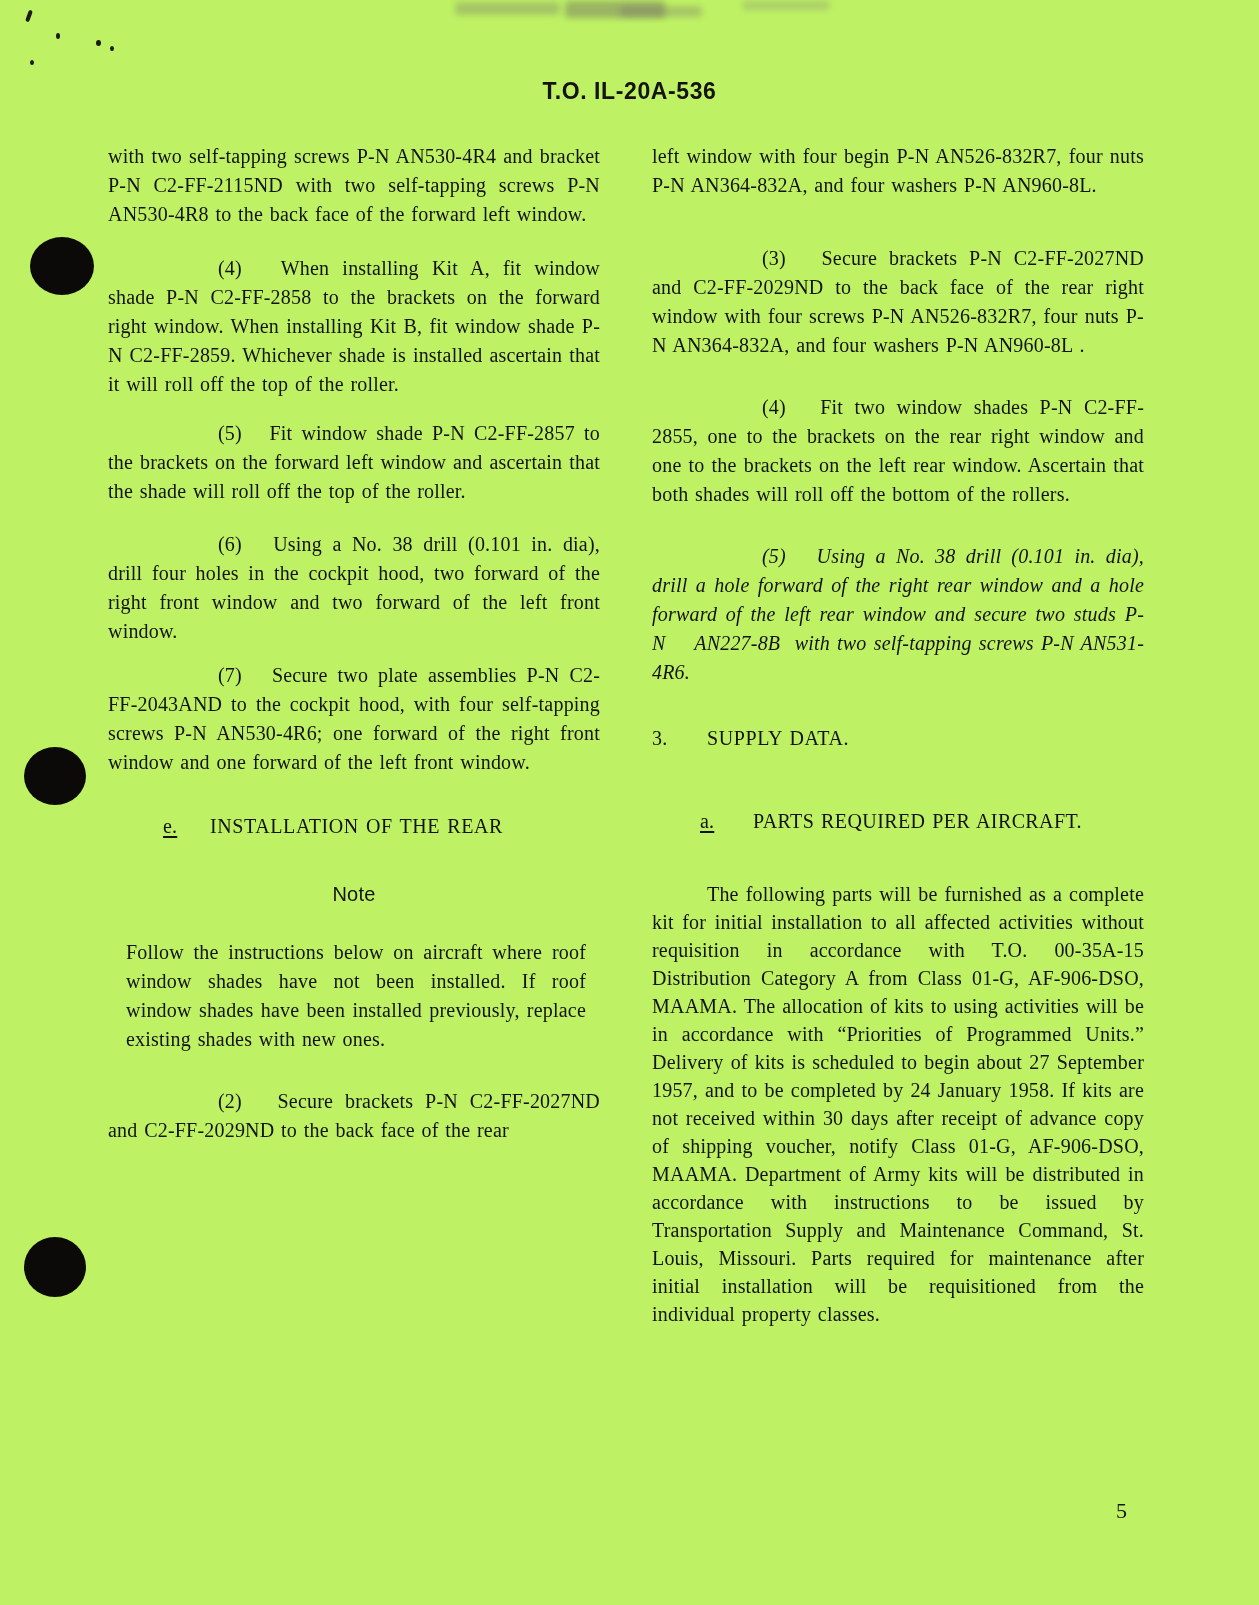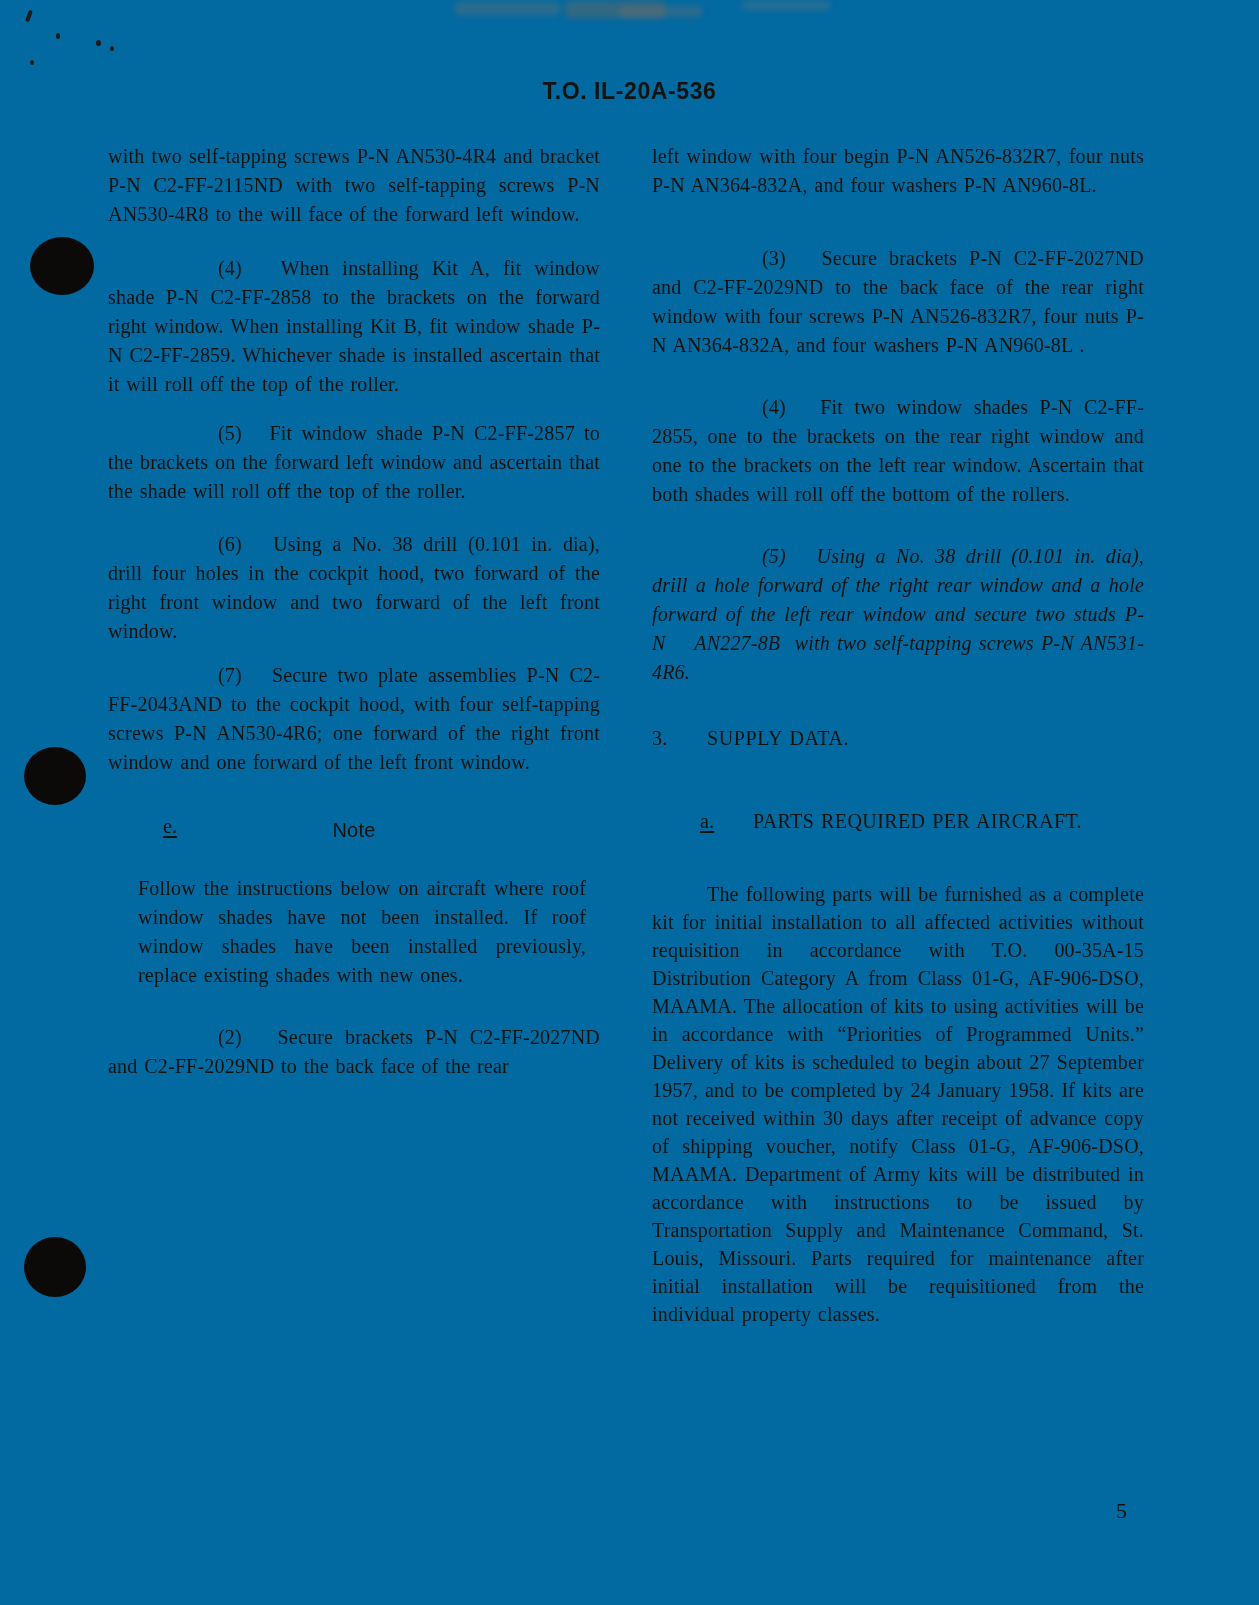--- a/index.html
+++ b/index.html
@@ -2,21 +2,21 @@
 <html><head>
 <meta charset="utf-8">
 <style>
   * { margin: 0; padding: 0; box-sizing: border-box; }
   html, body { background: #6b6b6b; }
   .page {
     position: relative;
     width: 1259px;
     height: 1605px;
     margin: 0 auto;
-    background: #0369a1;
+    background: #bef264;
     color: #141310;
     font-family: "Liberation Serif", serif;
     overflow: hidden;
   }
 
   
   .smudge {
     position: absolute;
     background: rgba(120,115,105,0.35);
     filter: blur(3px);
@@ -84,21 +84,21 @@
   .para.num  { text-indent: 110px; }
 
   
   .note-heading {
     text-align: center;
     font-weight: normal;
     font-family: "Liberation Sans", sans-serif;
     font-size: 20px;
   }
   .note-body {
-    margin-left: 30px;
+    margin-left: 18px;
     margin-right: 14px;
     text-align: justify;
   }
 
   
   .section-heading { position: relative; }
   .section-heading .sec-label {
     position: absolute;
     left: 55px;
     top: 0;
@@ -171,29 +171,30 @@
   <div class="speck speck-4"></div>
   <div class="speck speck-5"></div>
 
   <div class="punch-hole hole-1"></div>
   <div class="punch-hole hole-2"></div>
   <div class="punch-hole hole-3"></div>
 
   <div class="doc-header">T.O. IL-20A-536</div>
 
   <div class="col col-left">
-    <p class="para mb25">with two self-tapping screws P-N AN530-4R4 and bracket P-N C2-FF-2115ND with two self-tapping screws P-N AN530-4R8 to the will face of the forward left window.</p>
+    <p class="para mb25">with two self-tapping screws P-N AN530-4R4 and bracket P-N C2-FF-2115ND with two self-tapping screws P-N AN530-4R8 to the back face of the forward left window.</p>
     <p class="para num mb20">(4)&nbsp;&nbsp; When installing Kit A, fit window shade P-N C2-FF-2858 to the brackets on the forward right window. When installing Kit B, fit window shade P-N C2-FF-2859. Whichever shade is installed ascertain that it will roll off the top of the roller.</p>
     <p class="para num mb24">(5)&nbsp;&nbsp; Fit window shade P-N C2-FF-2857 to the brackets on the forward left window and ascertain that the shade will roll off the top of the roller.</p>
     <p class="para num mb15">(6)&nbsp;&nbsp; Using a No. 38 drill (0.101 in. dia), drill four holes in the cockpit hood, two forward of the right front window and two forward of the left front window.</p>
     <p class="para num mb35">(7)&nbsp;&nbsp; Secure two plate assemblies P-N C2-FF-2043AND to the cockpit hood, with four self-tapping screws P-N AN530-4R6; one forward of the right front window and one forward of the left front window.</p>
 
     <div class="section-heading mb39">
       <span class="sec-label">e.</span>
       <span class="sec-title">
+        <span class="line">INSTALLATION OF THE REAR</span>
       </span>
     </div>
 
     <div class="note-heading mb29">Note</div>
     <p class="note-body mb33">Follow the instructions below on aircraft where roof window shades have not been installed. If roof window shades have been installed previously, replace existing shades with new ones.</p>
 
     <p class="para num">(2)&nbsp;&nbsp; Secure brackets P-N C2-FF-2027ND and C2-FF-2029ND to the back face of the rear</p>
   </div>
 
   <div class="col col-right">

